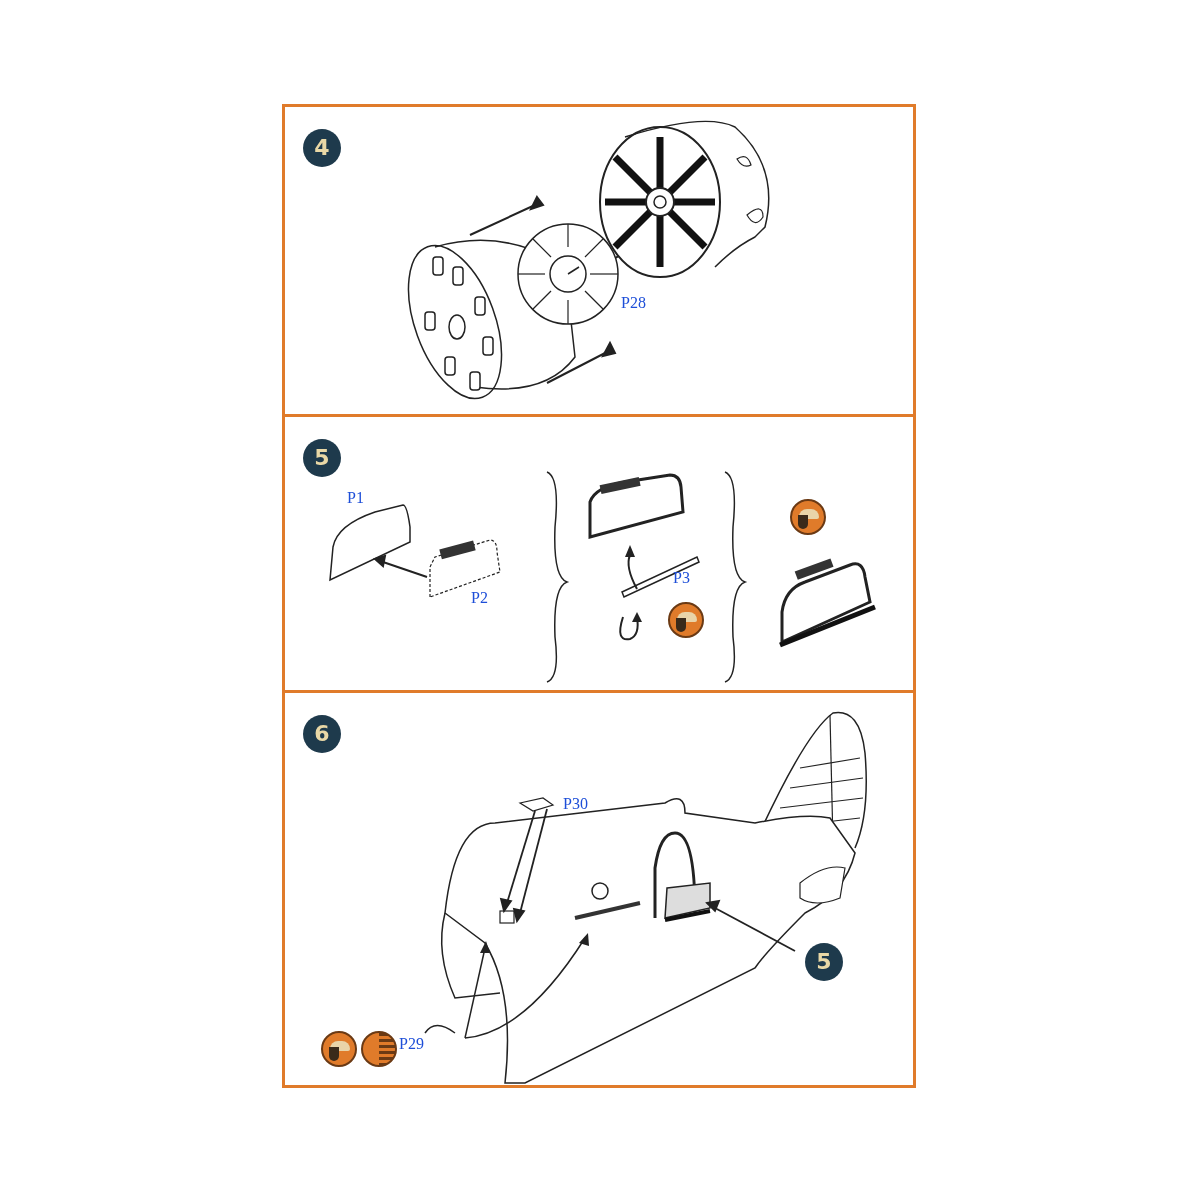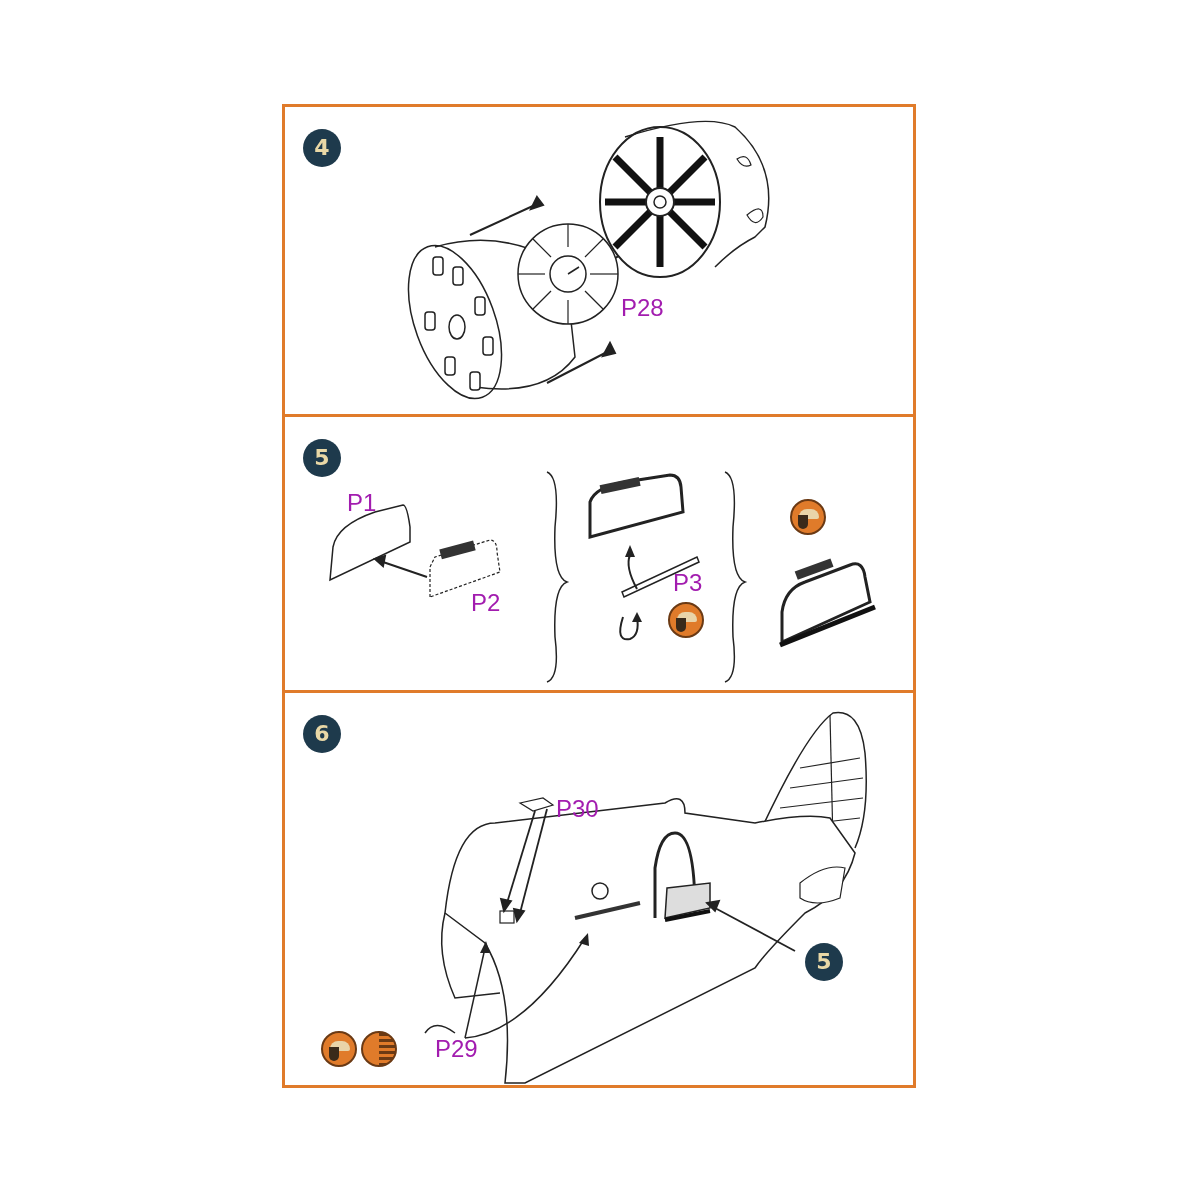--- a/index.html
+++ b/index.html
@@ -2,21 +2,21 @@
 <html><head>
 <meta charset="utf-8">
 <style>
   html,body{margin:0;padding:0;background:#ffffff;}
   body{width:1200px;height:1200px;position:relative;overflow:hidden;font-family:"DejaVu Sans",sans-serif;}
   .frame{position:absolute;left:282px;top:104px;width:628px;height:978px;border:3px solid #e07b2a;box-sizing:content-box;}
   .panel{position:absolute;left:0;width:628px;background:#fff;}
   .divider{position:absolute;left:0;width:628px;height:3px;background:#e07b2a;}
   .badge{position:absolute;width:38px;height:38px;border-radius:50%;background:#1e3a4c;color:#e9d8a6;
          font-family:"DejaVu Sans",sans-serif;font-weight:bold;font-size:22px;line-height:38px;text-align:center;}
-  .lbl{position:absolute;font-family:Liberation Sans, sans-serif;font-size:24px;color:#a21caf;}
+  .lbl{position:absolute;font-family:Liberation Serif, serif;font-size:16px;color:#1d4ed8;}
   svg{position:absolute;left:0;top:0;}
   .icon-circ{position:absolute;width:36px;height:36px;border-radius:50%;background:#e07b2a;border:2px solid #6b3a14;box-sizing:border-box;overflow:hidden;}
 </style>
 </head>
 <body>
 
 <div class="frame">
 
   <div class="panel" style="top:0;height:307px;">
     <div class="badge" style="left:18px;top:22px;">4</div>
@@ -167,22 +167,22 @@
       <g stroke="#222" stroke-width="1.5" fill="none">
         <path d="M180 345 Q190 300 200 255"></path>
         <path d="M180 345 Q240 340 300 245"></path>
         <path d="M140 340 Q150 325 170 340"></path>
       </g>
       <g fill="#222">
           <polygon points="201,248 195,260 205,260"></polygon>
           <polygon points="303,240 294,250 304,253"></polygon>
         </g>
     </svg>
-    <div class="lbl" style="left:271px;top:102px;">P30</div>
-    <div class="lbl" style="left:114px;top:342px;margin-left:36px;">P29</div>
+    <div class="lbl" style="left:278px;top:102px;">P30</div>
+    <div class="lbl" style="left:114px;top:342px;">P29</div>
     <div class="badge" style="left:520px;top:250px;">5</div>
     <div class="icon-circ" style="left:36px;top:338px;">
       <div style="position:absolute;left:7px;top:8px;width:20px;height:10px;background:#e9d4a8;border-radius:8px 8px 2px 2px;"></div>
       <div style="position:absolute;left:6px;top:14px;width:10px;height:14px;background:#3a2a1a;border-radius:0 0 6px 6px;"></div>
     </div>
     <div class="icon-circ" style="left:76px;top:338px;background:linear-gradient(90deg,#e07b2a 50%,transparent 50%),repeating-linear-gradient(180deg,#6b3a14 0 3px,#e07b2a 3px 6px);"></div>
   </div>
 
 </div>
 

